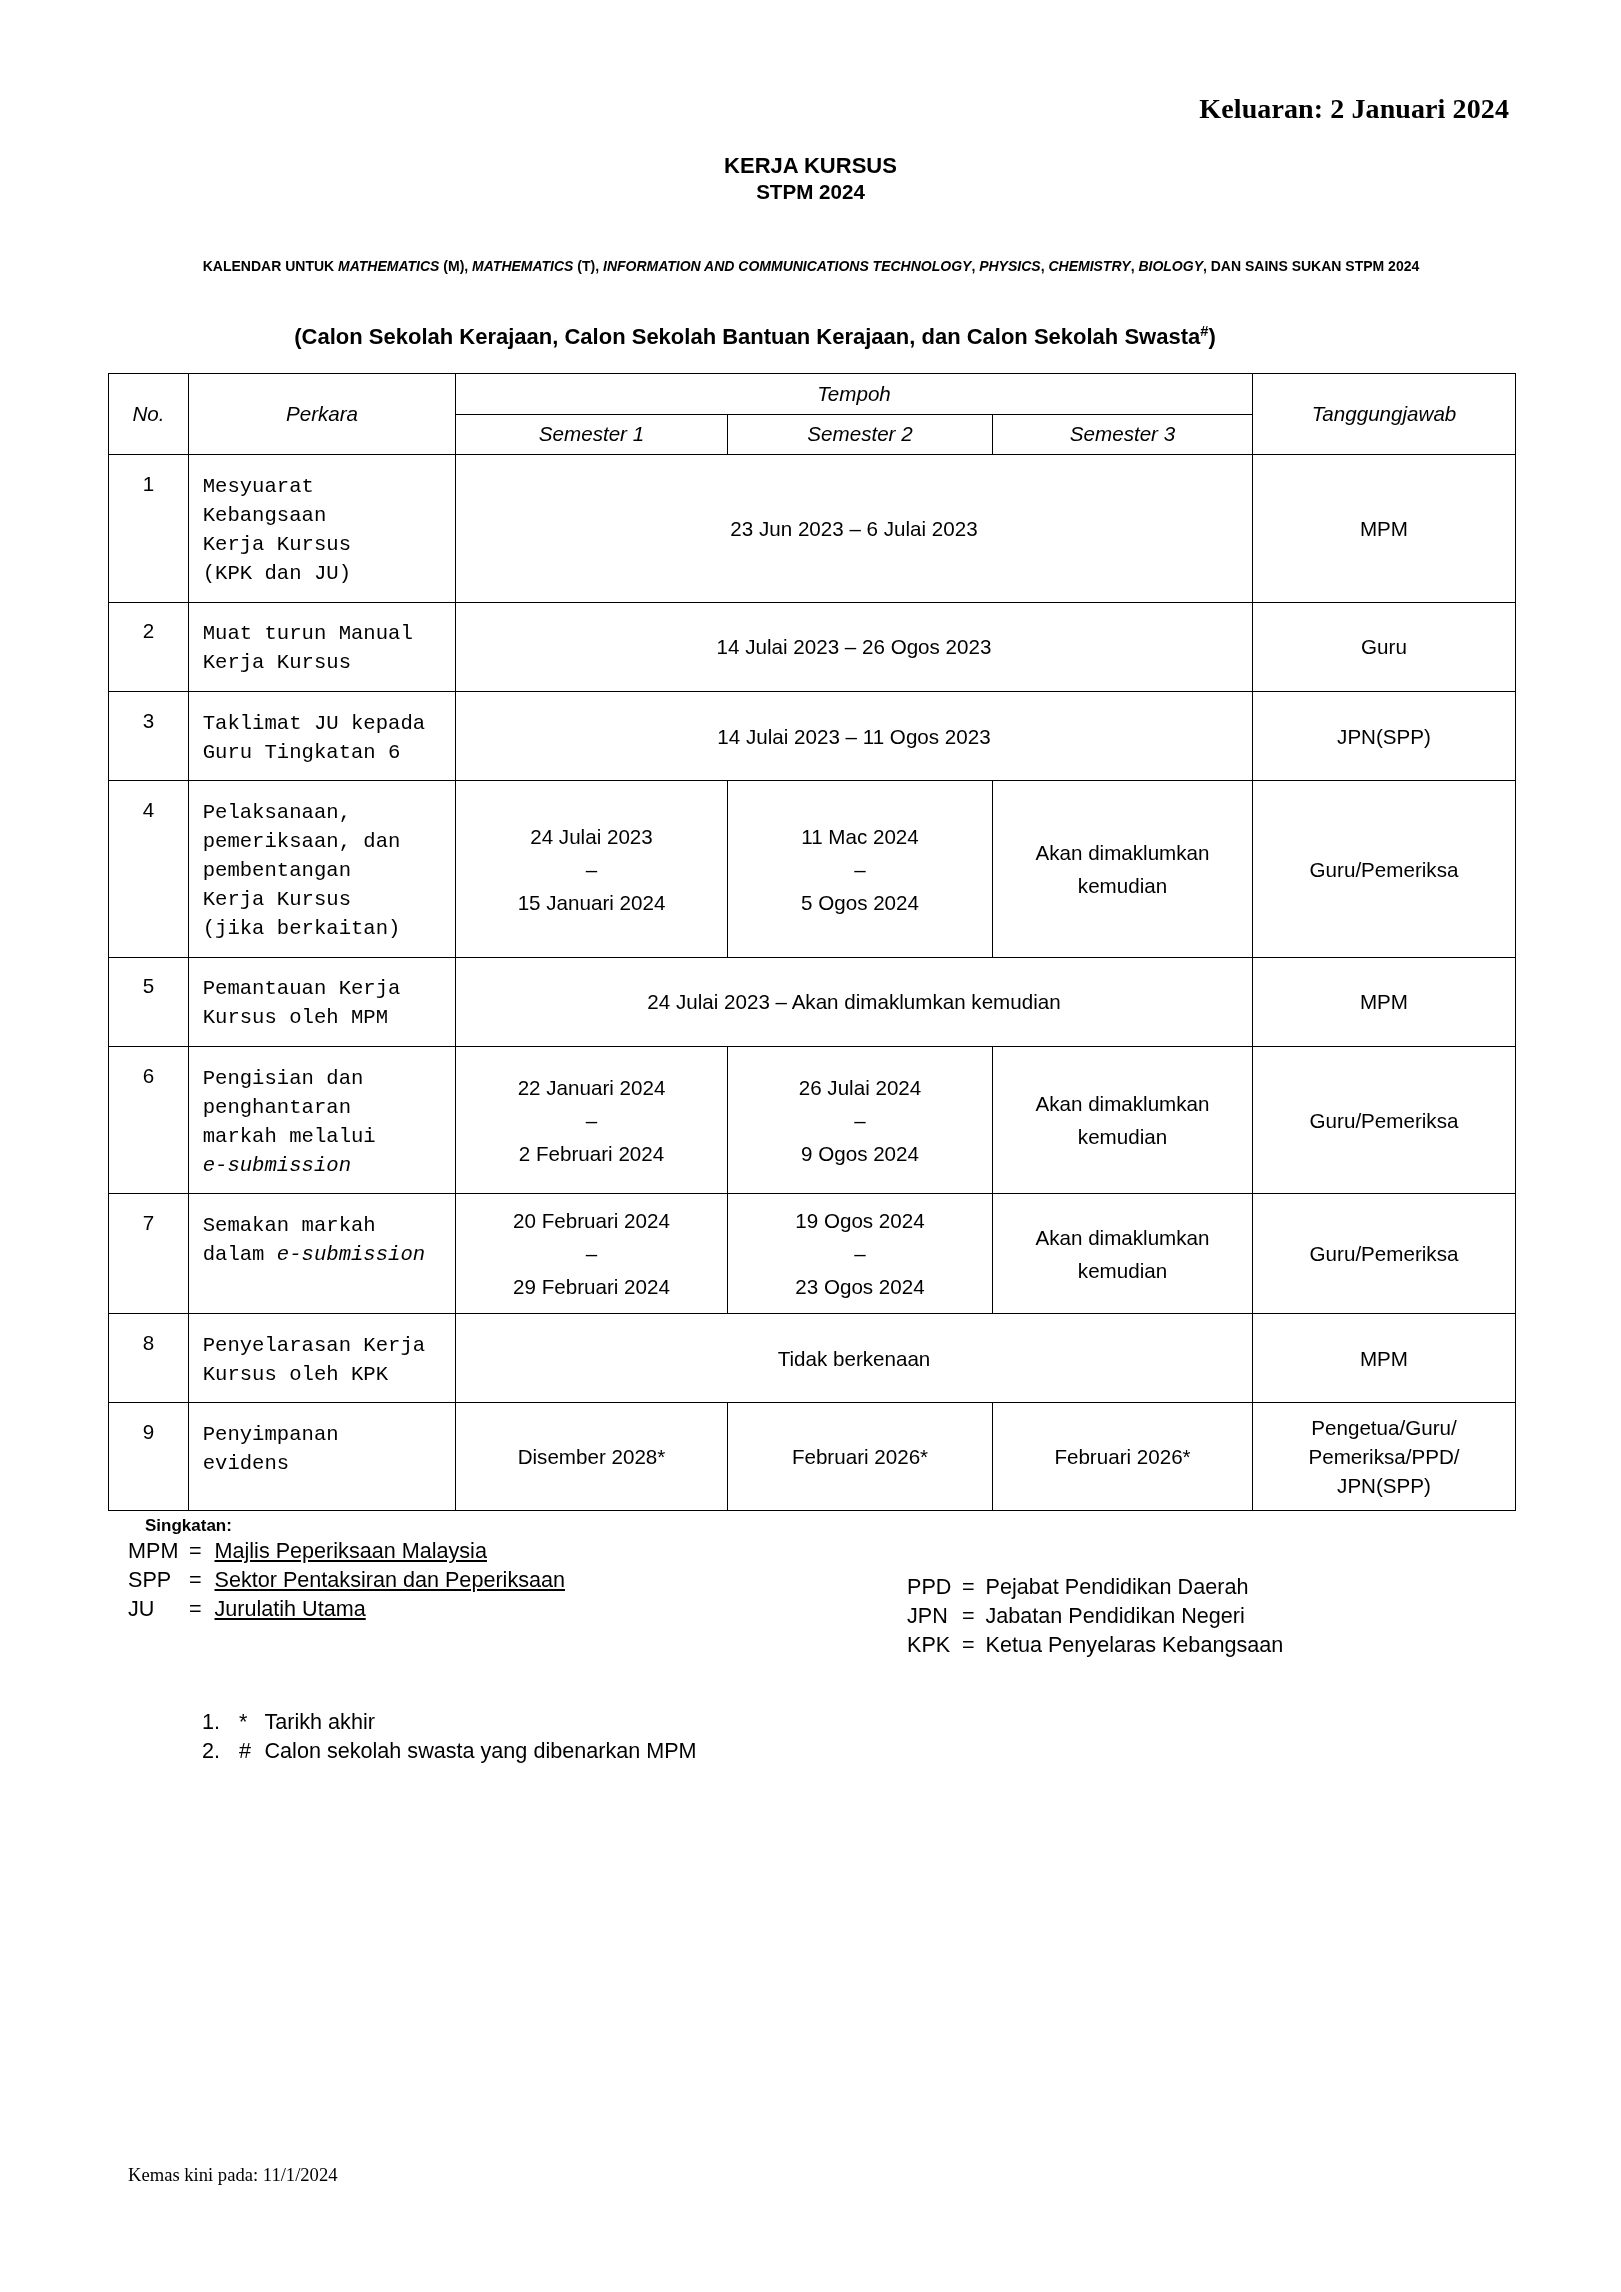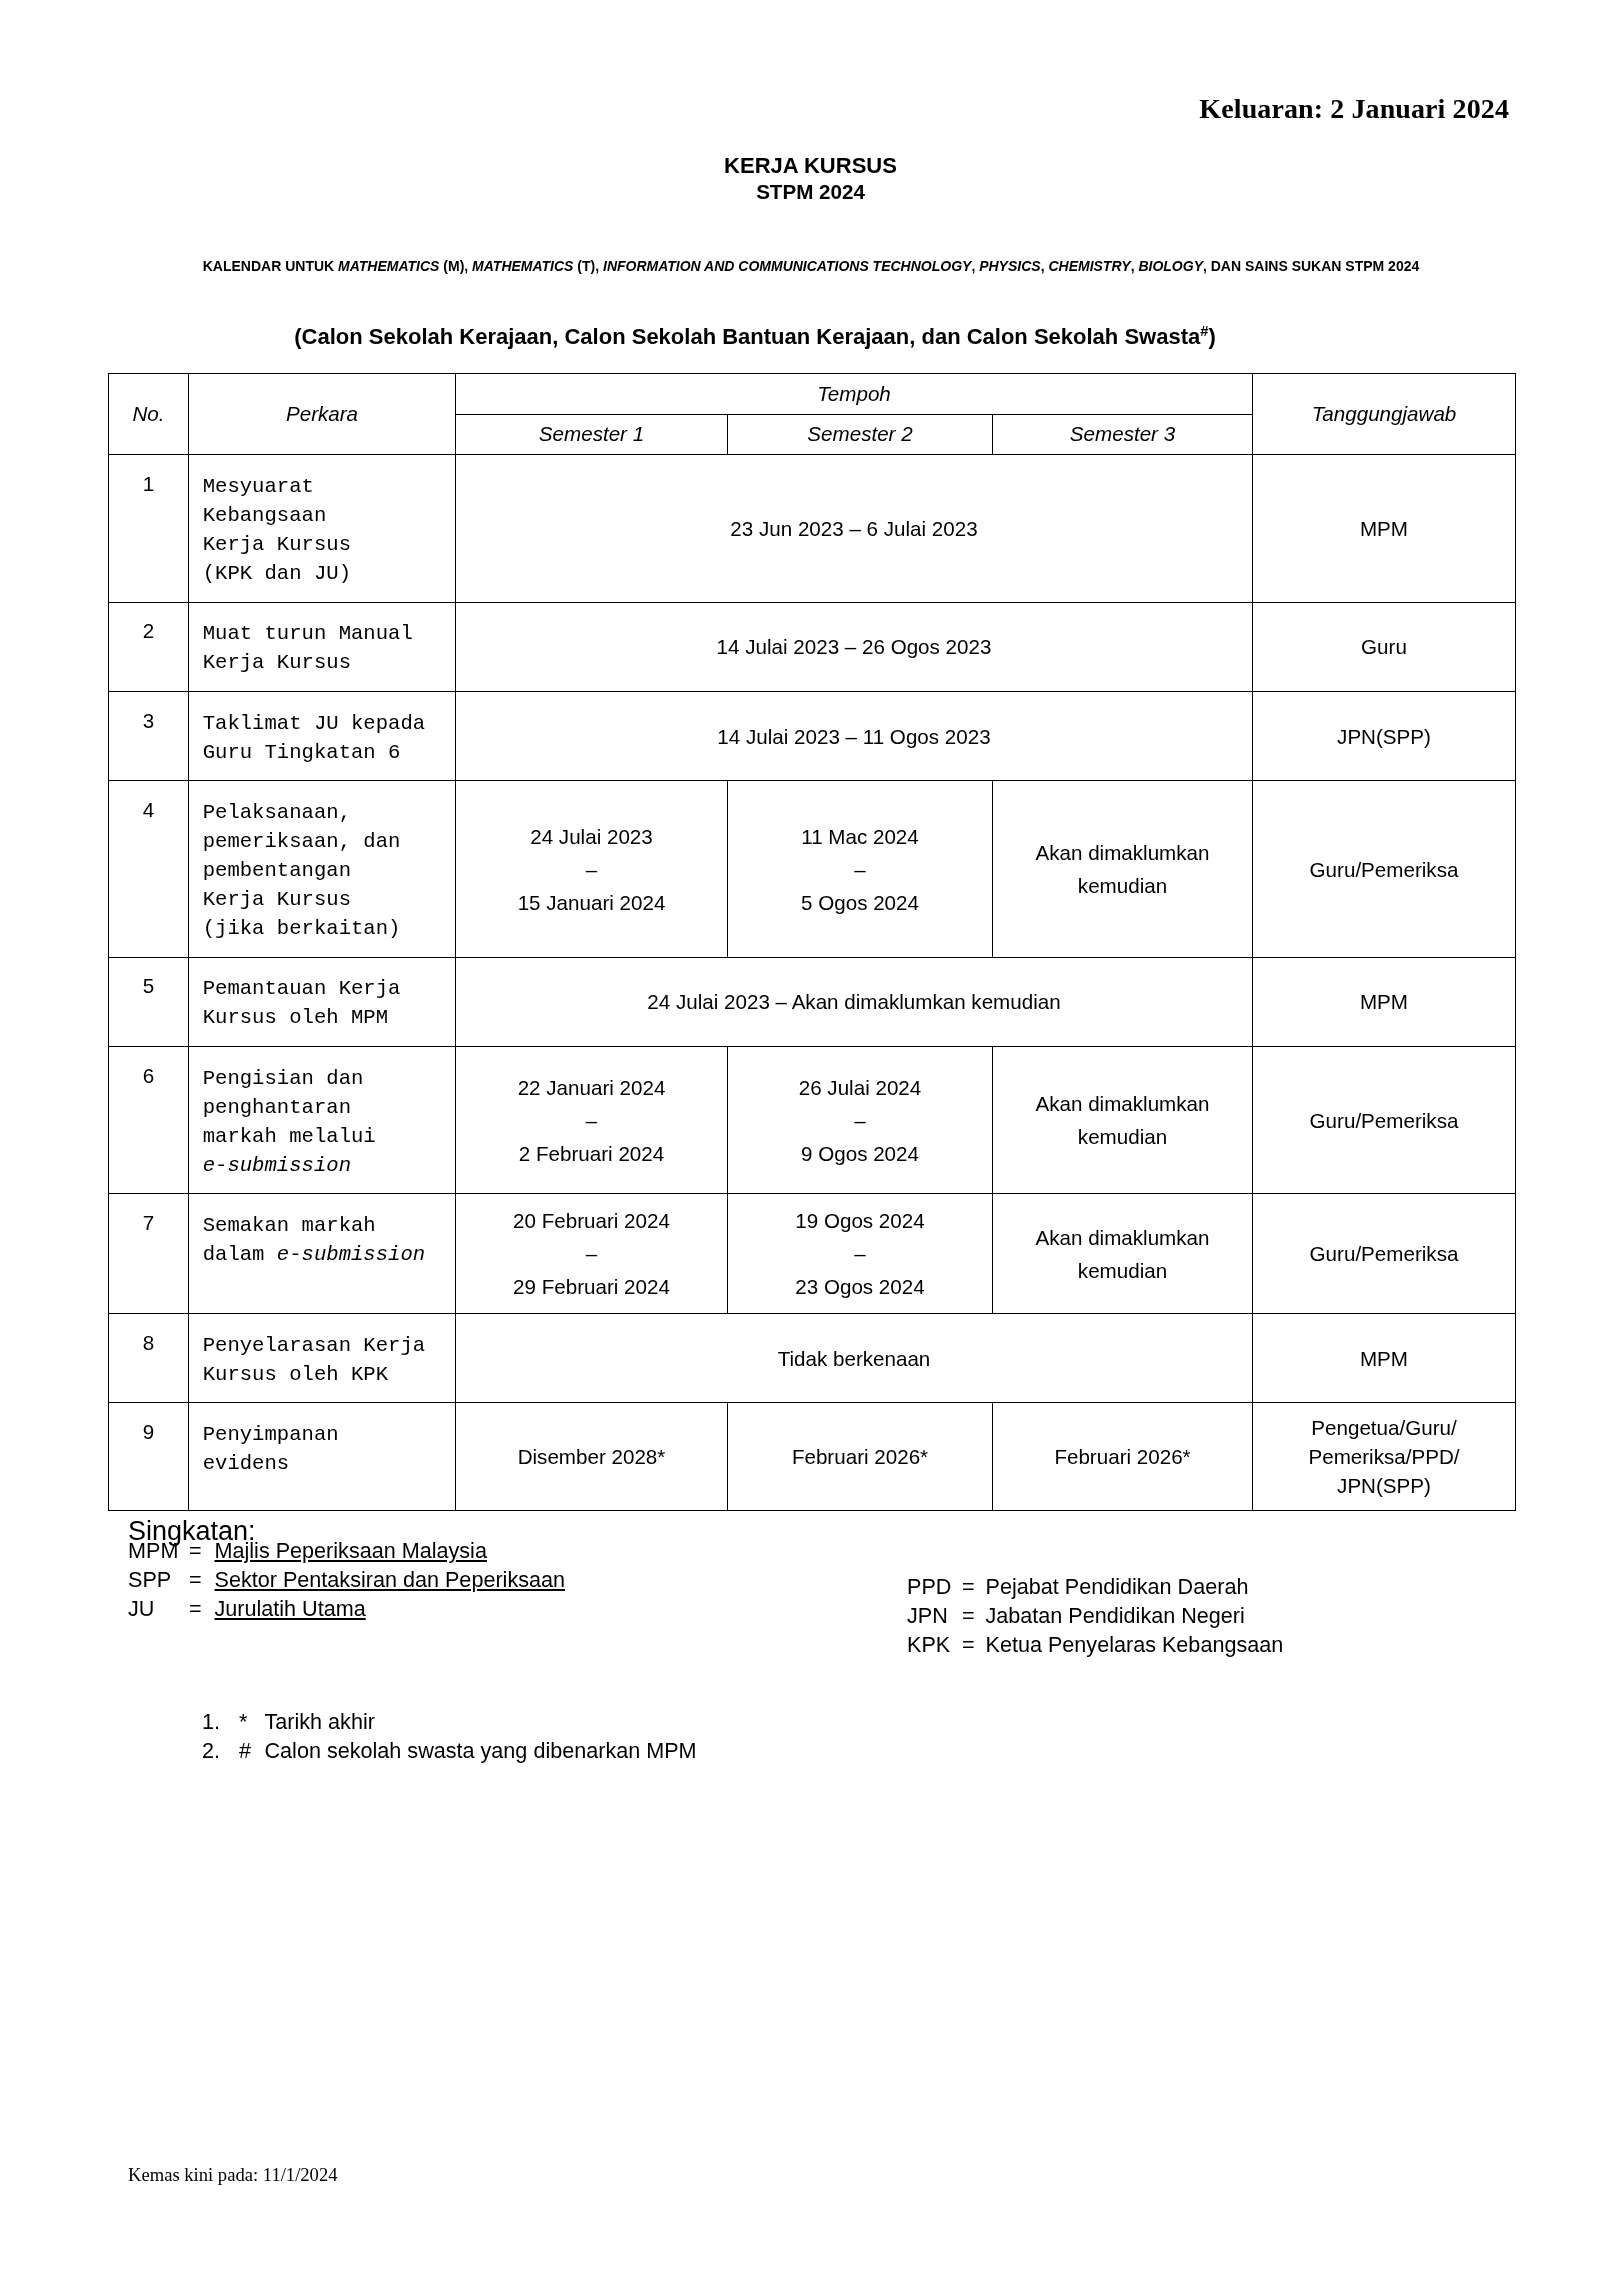--- a/index.html
+++ b/index.html
@@ -127,23 +127,23 @@
     text-align: center;
     line-height: 29px;
     padding: 9.8px 3.9px;
   }
   .cal-table i { font-style: italic; }
 
   
   .singkatan-title {
     position: absolute;
     top: 1516px;
-    left: 128px;
-    font-size: 27px;
-    font-weight: normal;
+    left: 145px;
+    font-size: 17px;
+    font-weight: bold;
   }
   .abbr-left {
     position: absolute;
     top: 1536px;
     left: 128px;
     font-size: 21.6px;
     line-height: 29px;
     text-decoration: underline;
   }
   .abbr-right {

